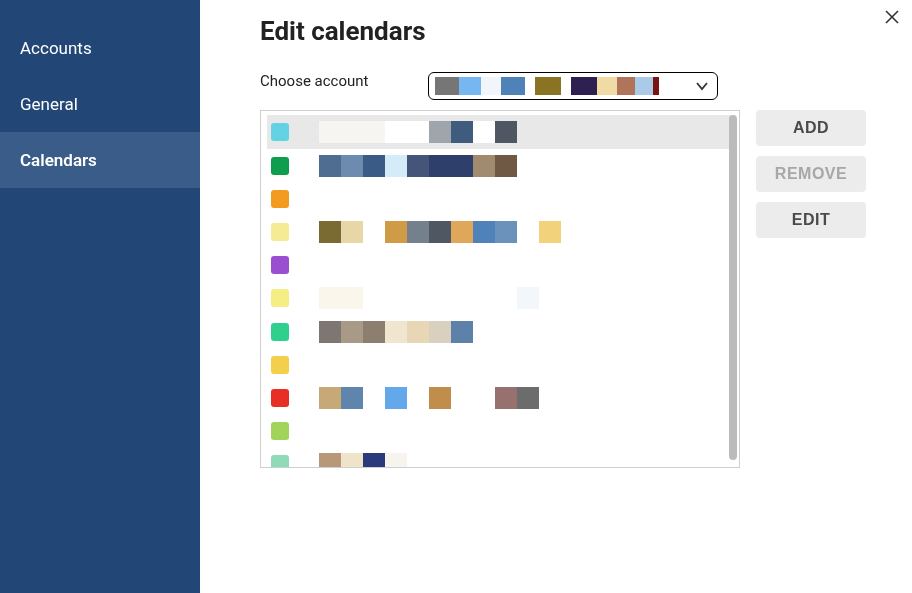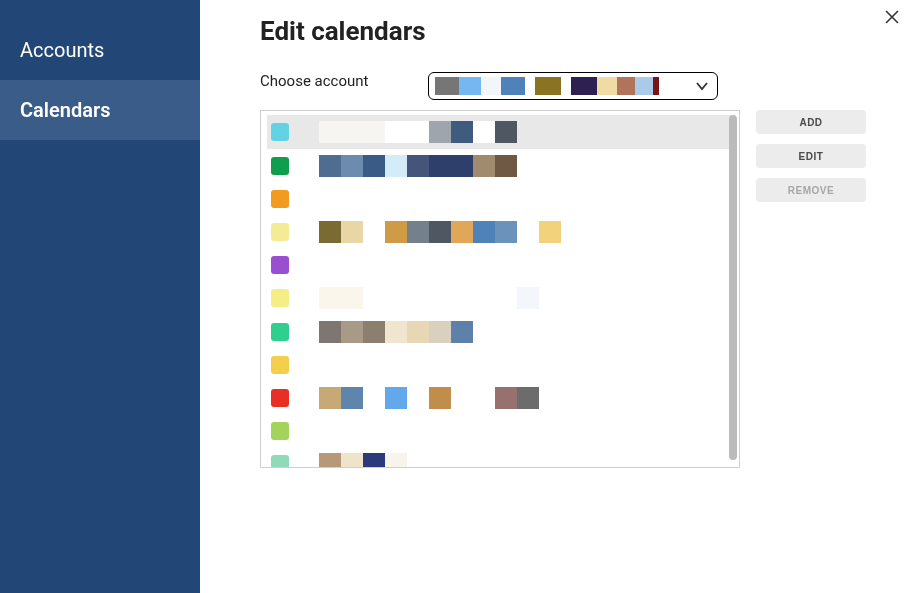--- a/index.html
+++ b/index.html
@@ -15,21 +15,21 @@
     .sidebar {
       width: 200px;
       background: #224776;
       display: flex;
       flex-direction: column;
       padding-top: 20px;
     }
     .sidebar-item {
       padding: 18px 20px;
       color: #ffffff;
-      font-size: 20px;
+      font-size: 17px;
       cursor: pointer;
     }
     .sidebar-item.active {
       background: #3a5c88;
       font-weight: 600;
     }
     .main {
       flex: 1;
       padding: 16px 30px 0 60px;
       position: relative;
@@ -138,40 +138,41 @@
       background: #bbb;
       border-radius: 4px;
     }
     .side-buttons {
       display: flex;
       flex-direction: column;
       gap: 10px;
     }
     .btn {
       width: 110px;
-      height: 24px;
+      height: 36px;
       background: #ececec;
       border: none;
       border-radius: 4px;
-      font-size: 10px;
+      font-size: 16px;
       font-weight: 600;
       color: #4a4a4a;
       letter-spacing: 0.5px;
       cursor: pointer;
     }
     .btn.disabled {
       color: #a7a7a7;
       cursor: default;
     }
   </style>
 </head>
 <body>
 
 <div class="sidebar">
   <div class="sidebar-item">Accounts</div>
+  <div class="sidebar-item">General</div>
   <div class="sidebar-item active">Calendars</div>
 </div>
 
 <div class="main">
   <div class="close-icon">
     <svg width="16" height="16" viewBox="0 0 16 16">
         <line x1="2" y1="2" x2="14" y2="14" stroke="#333" stroke-width="1.6"></line>
         <line x1="14" y1="2" x2="2" y2="14" stroke="#333" stroke-width="1.6"></line>
       </svg>
   </div>
@@ -316,17 +317,17 @@
               <span style="background: rgb(239, 227, 201);"></span>
               <span style="background: rgb(43, 58, 122);"></span>
               <span style="background: rgb(247, 244, 238);"></span>
             </div>
           </div>
         </div>
       <div class="scroll-thumb"></div>
     </div>
     <div class="side-buttons">
       <button class="btn">ADD</button>
+      <button class="btn disabled">REMOVE</button>
       <button class="btn">EDIT</button>
-      <button class="btn disabled">REMOVE</button>
     </div>
   </div>
 </div>
 
 </body></html>

